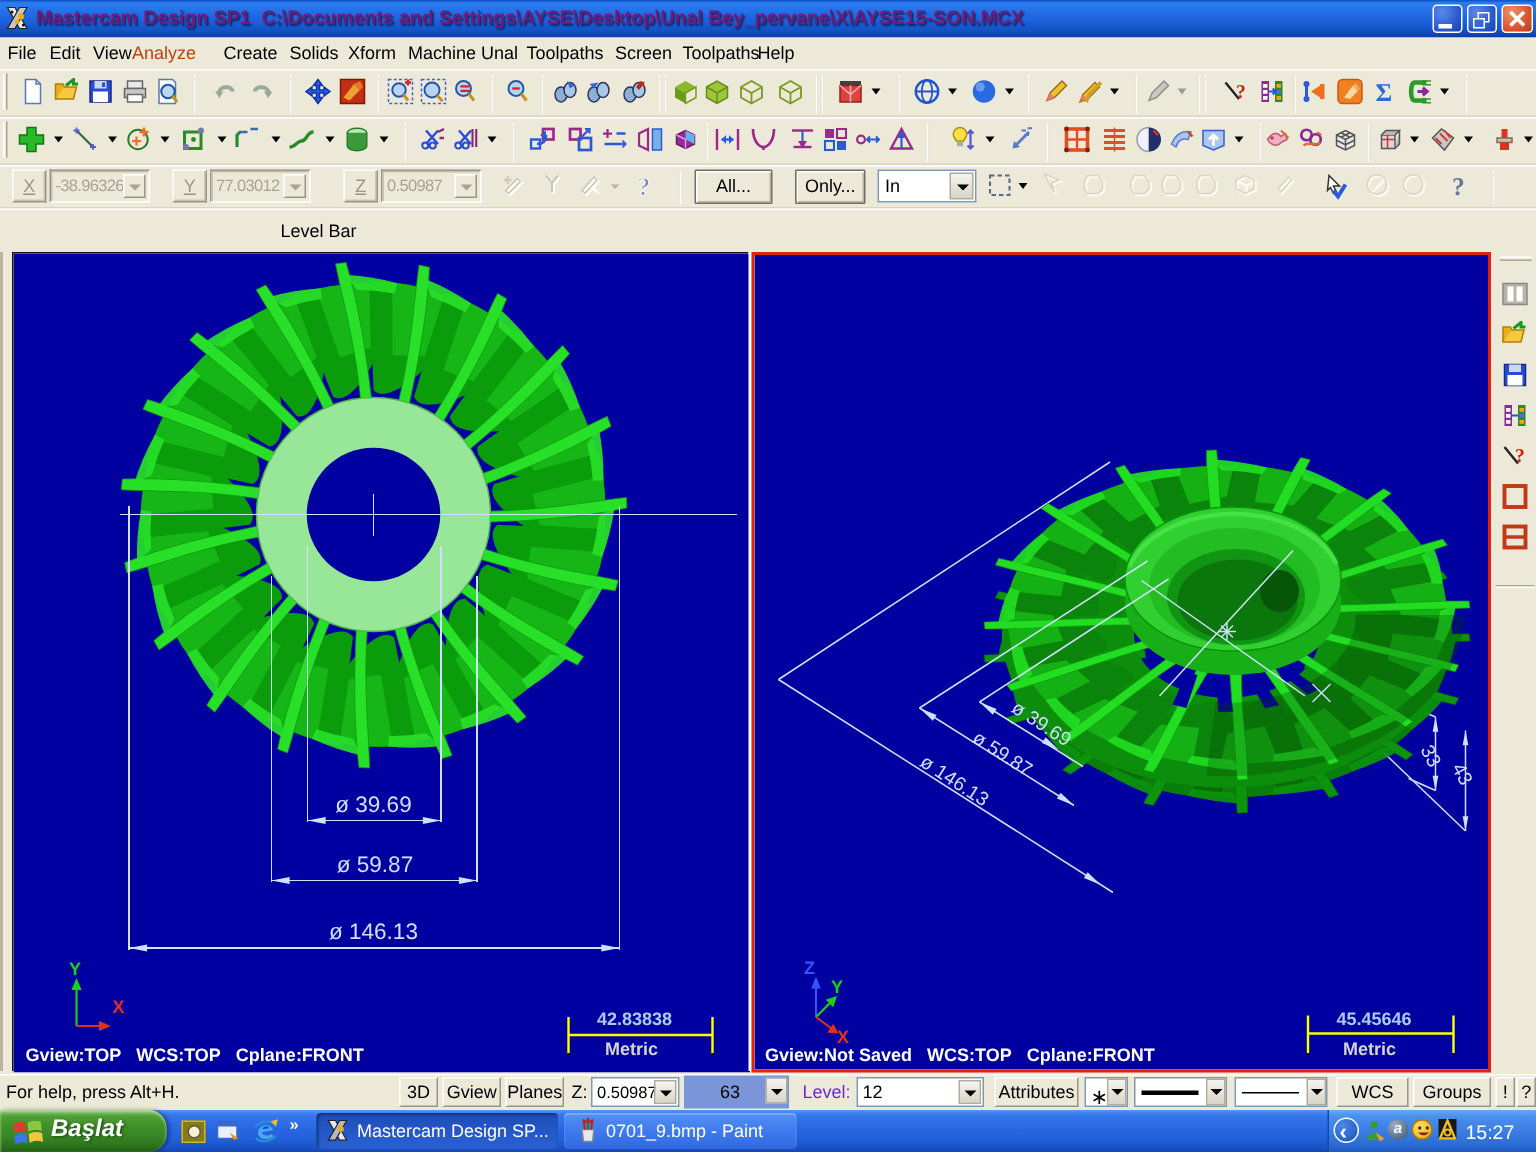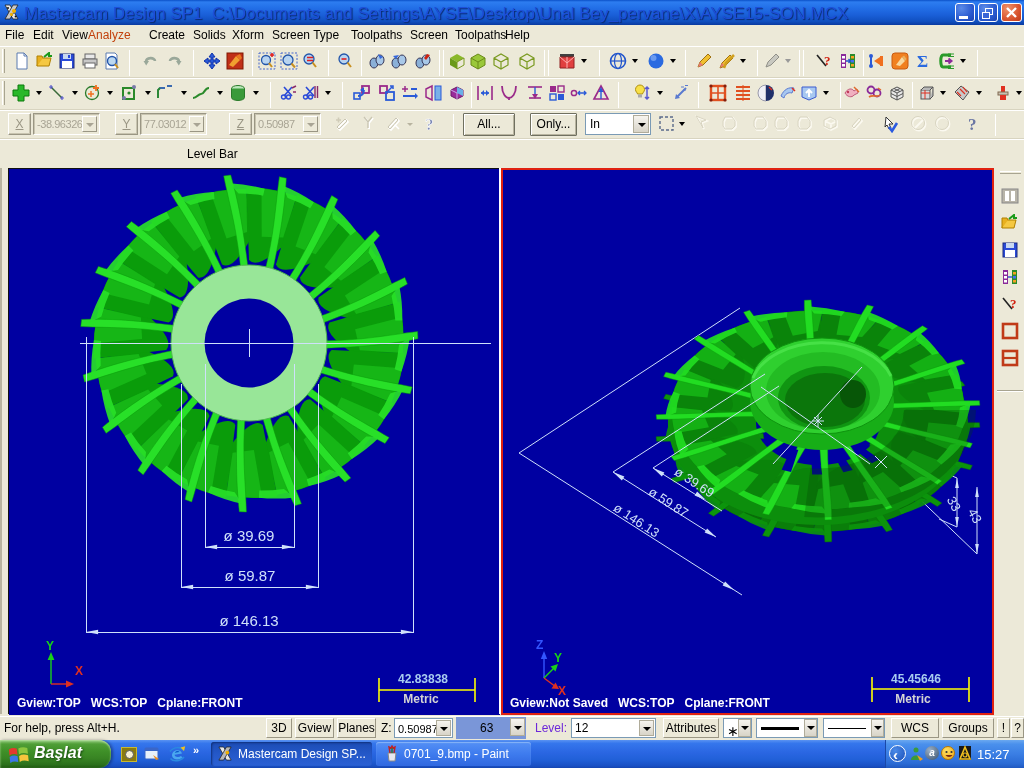--- a/index.html
+++ b/index.html
@@ -9,41 +9,41 @@
 
 <div class="abs" style="left:0;top:0;width:1024px;height:25px;background:linear-gradient(180deg,#0b50c8 0%,#2d7df0 8%,#2370e8 30%,#1a5fd8 60%,#1050c0 85%,#0a3aa0 100%)"></div>
 <svg class="abs" style="left:4px;top:4px" width="16" height="17" viewBox="0 0 16 17">
  <path d="M1,1 L6,1 L14,15 L9,15 Z" fill="#e8e8e8" stroke="#222" stroke-width="0.8"></path>
  <path d="M14,1 L9,1 L1,15 L6,15 Z" fill="#c8c8c8" stroke="#222" stroke-width="0.8"></path>
  <circle cx="10" cy="7" r="2.1" fill="#f0b000"></circle>
     <circle cx="7.4" cy="10.4" r="1.6" fill="#f0b000"></circle>
  <circle cx="4" cy="4" r="1" fill="#111"></circle>
     <circle cx="11.6" cy="12.6" r="1" fill="#111"></circle>
 </svg>
-<div class="abs" style="left:24px;top:4px;font-size:17px;font-weight:normal;color:#1d4ed8;text-shadow:1px 1px 1px #0a2a70;letter-spacing:0px">Mastercam Design SP1&nbsp;&nbsp;C:\Documents and Settings\AYSE\Desktop\Unal Bey_pervane\X\AYSE15-SON.MCX</div>
+<div class="abs" style="left:24px;top:4px;font-size:13px;font-weight:bold;color:#701a75;text-shadow:1px 1px 1px #0a2a70;letter-spacing:0px">Mastercam Design SP1&nbsp;&nbsp;C:\Documents and Settings\AYSE\Desktop\Unal Bey_pervane\X\AYSE15-SON.MCX</div>
 <div class="abs" style="left:955px;top:3px;width:20px;height:19px;border:1px solid #fff;border-radius:3px;background:radial-gradient(circle at 30% 25%,#5a8ae8,#2a5ad0 60%,#1a42b0)">
     <div class="abs" style="left:3px;top:12px;width:9px;height:3px;background:#fff"></div>
   </div>
 <div class="abs" style="left:978px;top:3px;width:20px;height:19px;border:1px solid #fff;border-radius:3px;background:radial-gradient(circle at 30% 25%,#5a8ae8,#2a5ad0 60%,#1a42b0)">
     <div class="abs" style="left:6px;top:4px;width:8px;height:7px;border:1.5px solid #fff"></div>
     <div class="abs" style="left:3px;top:8px;width:8px;height:7px;border:1.5px solid #fff;background:#3a66d6"></div>
   </div>
 <div class="abs" style="left:1001px;top:3px;width:21px;height:19px;border:1px solid #fff;border-radius:3px;background:radial-gradient(circle at 30% 25%,#f0926a,#d9552f 60%,#c03a18)"><svg width="19" height="17">
       <path d="M5,4 L14,13 M14,4 L5,13" stroke="#fff" stroke-width="2.4"></path>
     </svg></div>
 
 <div class="abs" style="left:0;top:25px;width:1024px;height:21px;background:#ece9d8"></div>
 <div class="abs" style="left:5px;top:28px;font-size:12px;color:#000">File</div>
 <div class="abs" style="left:33px;top:28px;font-size:12px;color:#000">Edit</div>
 <div class="abs" style="left:62px;top:28px;font-size:12px;color:#000">View</div>
 <div class="abs" style="left:88px;top:28px;font-size:12px;color:#c2410c">Analyze</div>
 <div class="abs" style="left:149px;top:28px;font-size:12px;color:#000">Create</div>
 <div class="abs" style="left:193px;top:28px;font-size:12px;color:#000">Solids</div>
 <div class="abs" style="left:232px;top:28px;font-size:12px;color:#000">Xform</div>
-<div class="abs" style="left:272px;top:28px;font-size:12px;color:#000">Screen Type</div>
+<div class="abs" style="left:272px;top:28px;font-size:12px;color:#000">Machine Unal</div>
 <div class="abs" style="left:351px;top:28px;font-size:12px;color:#000">Toolpaths</div>
 <div class="abs" style="left:410px;top:28px;font-size:12px;color:#000">Screen</div>
 <div class="abs" style="left:455px;top:28px;font-size:12px;color:#000">Toolpaths</div>
 <div class="abs" style="left:505px;top:28px;font-size:12px;color:#000">Help</div>
 <div class="abs" style="left:0;top:46px;width:1024px;height:32px;background:#ece9d8;border-top:1px solid #fff;border-bottom:1px solid #d8d4c0"></div>
 <div class="abs" style="left:0;top:78px;width:1024px;height:32px;background:#ece9d8;border-top:1px solid #fff;border-bottom:1px solid #d8d4c0"></div>
 <div class="abs" style="left:0;top:110px;width:1024px;height:29px;background:#ece9d8;border-top:1px solid #fff;border-bottom:1px solid #d8d4c0"></div>
 <div class="abs" style="left:0;top:139px;width:1024px;height:29px;background:#ece9d8;border-top:1px solid #fff"></div>
 <div class="abs" style="left:187px;top:147px;font-size:12px;color:#000">Level Bar</div>
 <div class="abs" style="left:2px;top:49px;width:3px;height:24px;border-left:1px solid #fff;border-right:1px solid #a8a490"></div>

